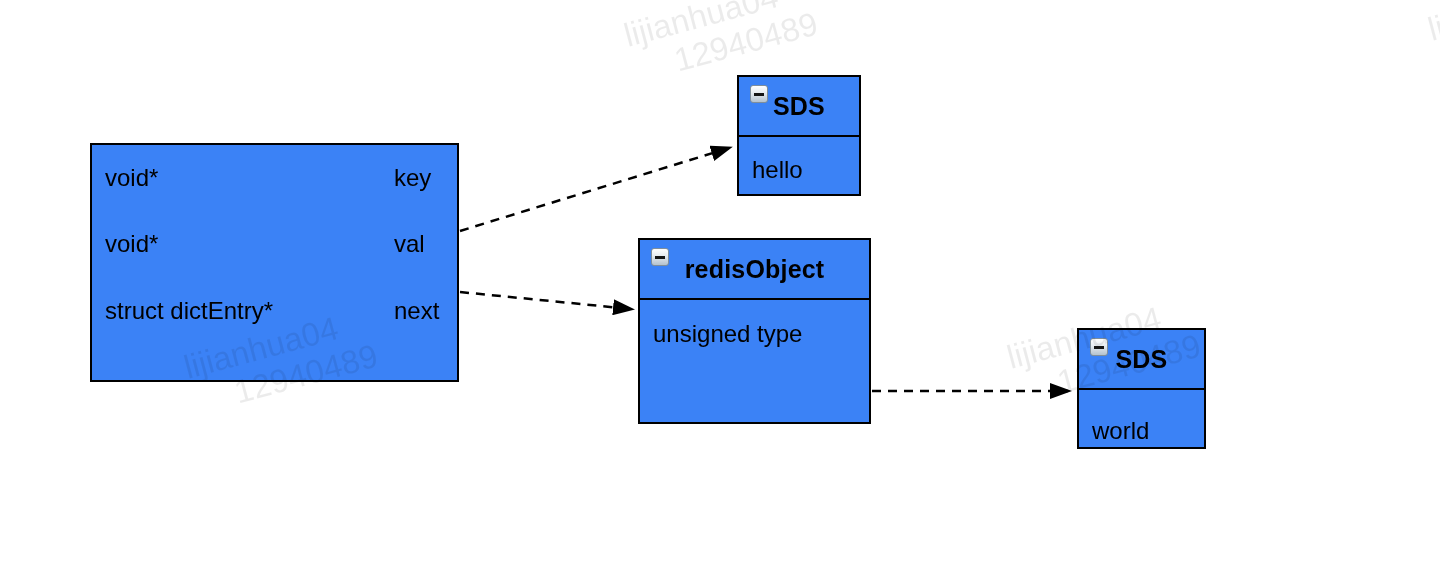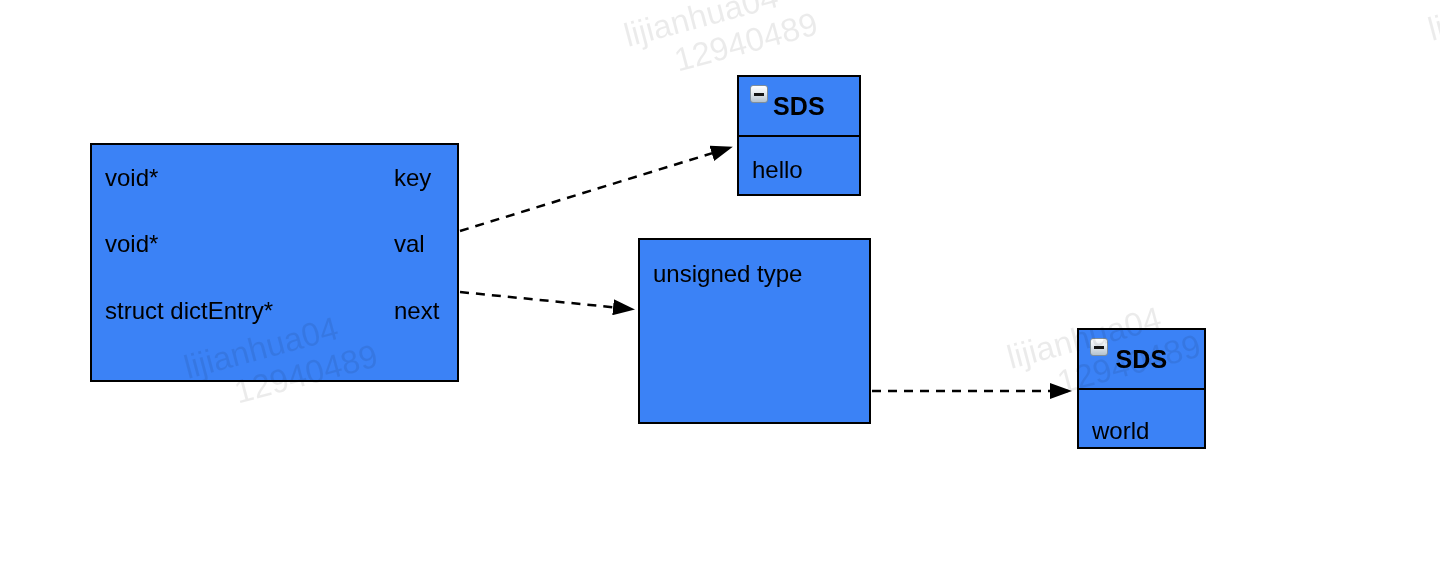--- a/index.html
+++ b/index.html
@@ -151,20 +151,26 @@
       <span class="entity-title">SDS</span>
     </div>
     <div class="entity-body">
       <div class="field-row">
         <span>hello</span>
       </div>
     </div>
   </div>
 
   <div class="entity" id="box-redisobject">
+    <div class="entity-header">
+      <span class="collapse">
+        <span class="minus"></span>
+      </span>
+      <span class="entity-title">redisObject</span>
+    </div>
     <div class="entity-body">
       <div class="field-row">
         <span>unsigned type</span>
       </div>
     </div>
   </div>
 
   <div class="entity" id="box-sds2">
     <div class="entity-header">
       <span class="collapse">

